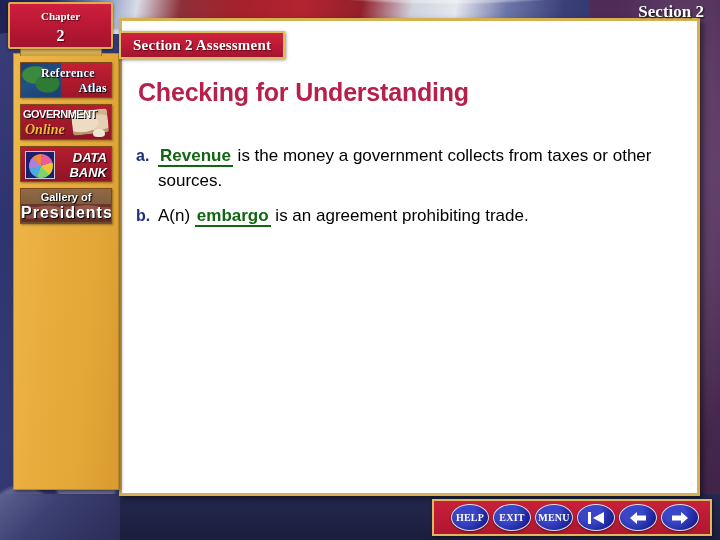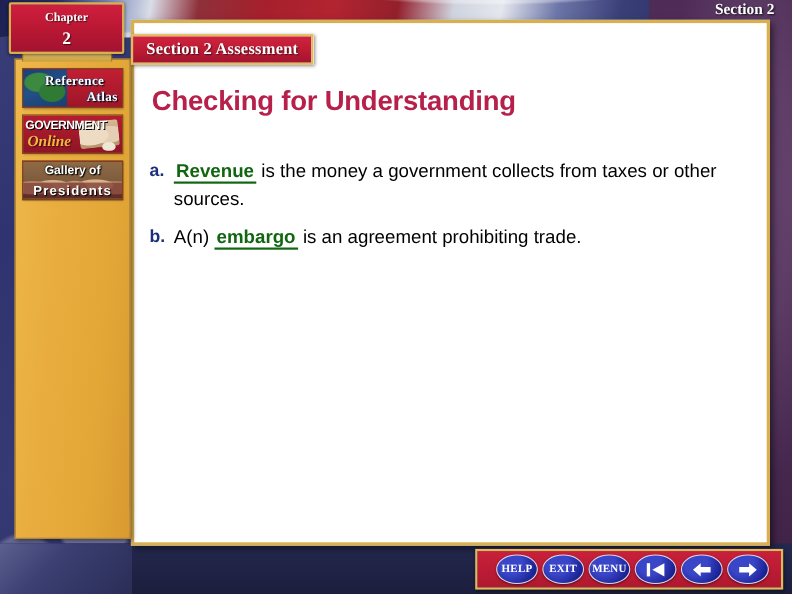--- a/index.html
+++ b/index.html
@@ -177,31 +177,31 @@
       radial-gradient(ellipse at 92% 70%, #c09468 0 16%, transparent 19%),
       linear-gradient(180deg,#8f6a46 0%,#6d4e33 100%);
   }
   .gal-w1 {
     position:absolute; left:0; right:0; top:2px; text-align:center;
     font-family:"Liberation Sans", sans-serif; font-weight:bold; font-size:11px;
     color:#fff; text-shadow:1px 1px 1px #000, 0 0 2px #000;
   }
   .gal-w2 {
     position:absolute; left:0; right:0; bottom:1px; text-align:center;
-    font-family:"Liberation Sans", sans-serif; font-weight:bold; font-size:12px;
+    font-family:"Liberation Sans", sans-serif; font-weight:bold; font-size:16px;
     color:#fff; letter-spacing:1px;
     background:rgba(90,16,28,.55);
     text-shadow:1px 1px 1px #000;
   }
 
   
   #section-title {
     position:absolute; right:16px; top:2px; z-index:6;
     font-family:"Liberation Serif", serif; font-weight:bold;
-    font-size:14px; color:#fff;
+    font-size:17px; color:#fff;
     text-shadow:1px 1px 2px rgba(0,0,0,.8);
   }
 
   
   #content-panel {
     position:absolute; left:119px; top:18px; width:581px; height:478px;
     background:#ffffff;
     border:3px solid #d7b051;
     box-shadow:3px 3px 6px rgba(0,0,0,.5);
     z-index:3;
@@ -303,20 +303,27 @@
     <span class="atlas-txt t2">Atlas</span>
   </div>
 
   <div class="side-btn btn-gov">
     <span class="book"></span>
     <span class="mouse"></span>
     <span class="gov-w1">GOVERNMENT</span>
     <span class="gov-w2">Online</span>
   </div>
 
+  <div class="side-btn btn-data">
+    <span class="screen">
+      <span class="pie"></span>
+    </span>
+    <span class="data-txt l1">DATA</span>
+    <span class="data-txt l2">BANK</span>
+  </div>
 
   <div class="side-btn btn-gallery">
     <span class="faces"></span>
     <span class="gal-w1">Gallery of</span>
     <span class="gal-w2">Presidents</span>
   </div>
 
 </div>
 
 <div id="content-panel">

